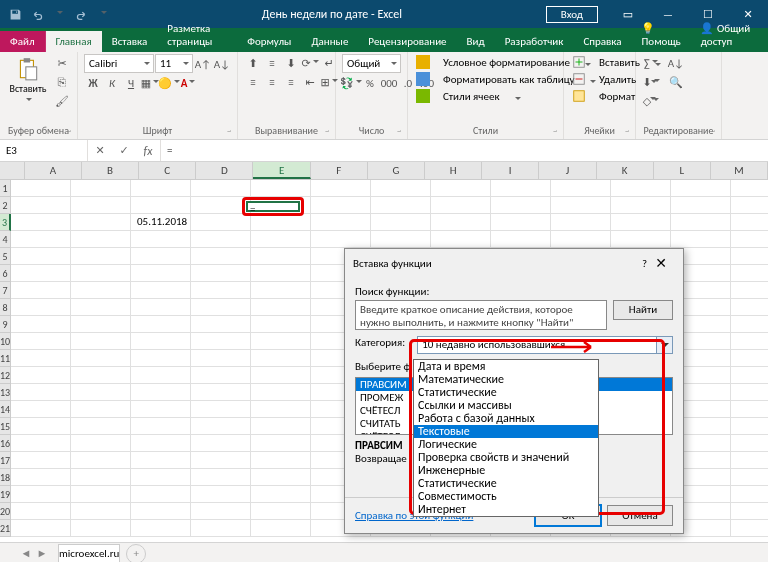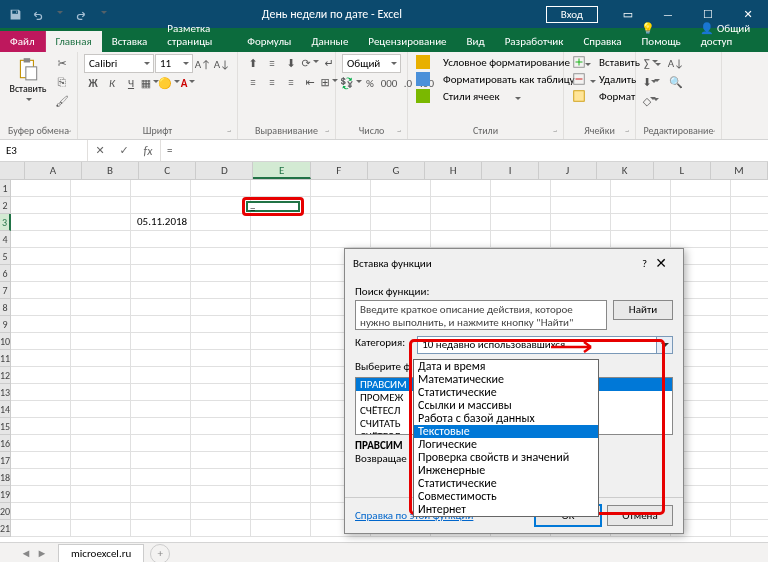--- a/index.html
+++ b/index.html
@@ -48,21 +48,21 @@
 .rowhdrs{width:26px;background:#e6e6e6}
 .rowh{height:17px;border-bottom:1px solid #ccc;border-right:1px solid #ccc;text-align:center;font-size:10px;color:#444;line-height:17px}
 .rowh.active{background:#d3ead3;color:#217346;border-right:2px solid #217346}
 .cells{position:relative;flex:1}
 .cellrow{display:flex;height:17px}
 .cell{width:60px;height:17px;border-right:1px solid #e0e0e0;border-bottom:1px solid #e0e0e0;padding:0 3px;font-size:11px;line-height:16px;text-align:right}
 .active-cell{position:absolute;left:242px;top:35px;width:62px;height:19px;border:3px solid #e70000;border-radius:4px;pointer-events:none}
 .active-cell-inner{position:absolute;left:1px;top:1px;right:1px;bottom:1px;border:2px solid #217346;background:#fff;padding:0 2px;font-size:11px;line-height:13px}
 .sheettabs{height:22px;background:#f3f2f1;border-top:1px solid #d4d4d4;display:flex;align-items:center;padding-left:18px;gap:0}
 .navbtn{width:16px;display:flex;justify-content:center;color:#888}
-.sheet{padding:2px 12px;border:1px solid #ccc;background:#fff;border-bottom:2px solid #217346;font-size:11px;margin-left:8px}
+.sheet{padding:2px 0;border:1px solid #ccc;background:#fff;border-bottom:2px solid #217346;font-size:11px;margin-left:8px}
 .addsheet{width:20px;height:20px;border:1px solid #ccc;border-radius:50%;margin-left:6px;display:flex;align-items:center;justify-content:center;color:#888}
 
 .dialog{position:absolute;left:344px;top:248px;width:340px;height:286px;background:#f0f0f0;border:1px solid #888;box-shadow:2px 2px 8px rgba(0,0,0,.3);display:flex;flex-direction:column}
 .dlg-title{height:28px;display:flex;align-items:center;padding:0 8px;font-size:12px}
 .dlg-title .sp{flex:1}
 .dlg-close{width:28px;text-align:center;font-size:14px}
 .dlg-body{flex:1;padding:6px 10px;font-size:11px;position:relative}
 .dlg-lbl{margin:2px 0}
 .search-row{display:flex;gap:6px;margin-bottom:6px}
 .search-box{flex:1;border:1px solid #888;background:#fff;height:30px;padding:2px 4px;font-size:11px;color:#444}

